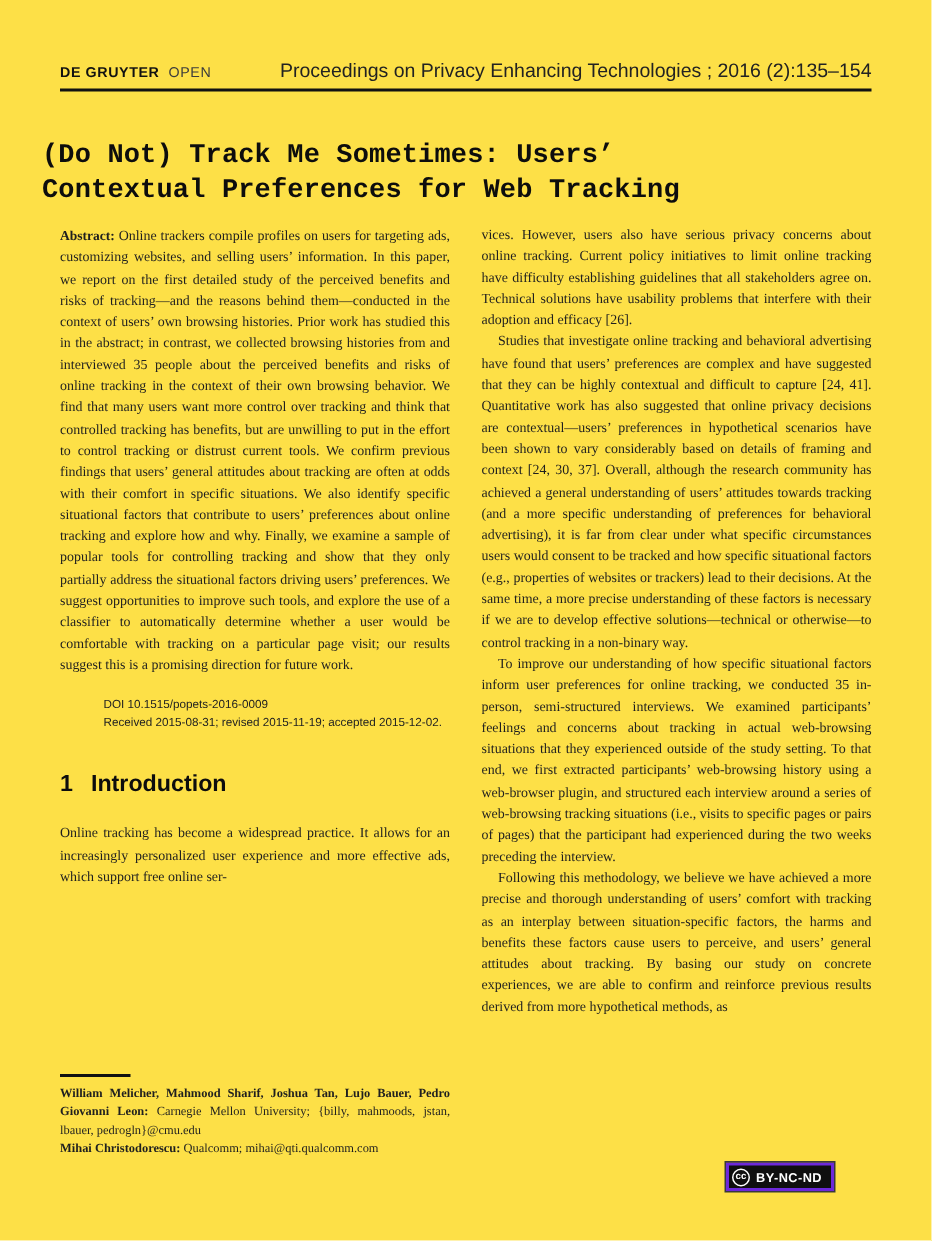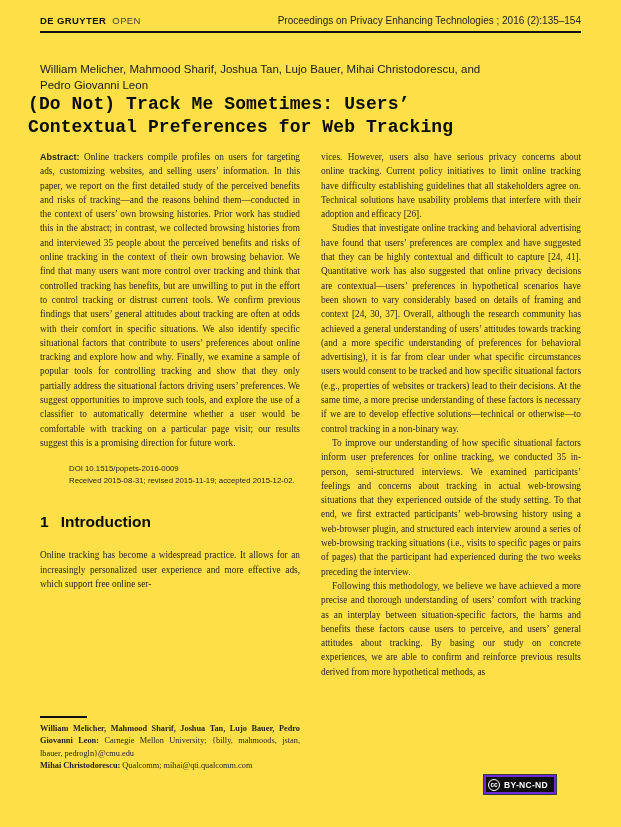--- a/index.html
+++ b/index.html
@@ -15,21 +15,21 @@
   .header{
     position:absolute;left:40px;top:15px;width:541px;
     display:flex;justify-content:space-between;align-items:flex-end;
     padding-bottom:5px;
     border-bottom:2px solid #111;
     font-family:"Liberation Sans", sans-serif;
   }
   .publisher{font-size:9.5px;letter-spacing:0.4px;color:#1a1a1a;}
   .publisher .bold{font-weight:bold;color:#111;}
   .publisher .light{font-weight:normal;color:#3c3c3c;margin-left:3px;}
-  .journal-ref{font-size:10px;color:#222;}
+  .journal-ref{font-size:13px;color:#222;margin-top:24px;}
   
   .authors{
     position:absolute;left:40px;top:62px;width:530px;
     font-family:"Liberation Sans", sans-serif;
     font-size:11.5px;line-height:15.5px;color:#1a1a1a;
   }
   .title{
     position:absolute;left:28px;top:93px;width:500px;
     font-family:Liberation Mono, monospace;
     font-weight:bold;font-size:18px;line-height:23px;color:#0d0d0d;
@@ -41,21 +41,21 @@
     display:flex;gap:21px;
   }
   .col{width:260px;}
   .col-left{display:flex;flex-direction:column;height:622px;}
   .col-right{overflow:hidden;}
   .body-text{
     font-size:9.3px;line-height:14.3px;text-align:justify;
     color:#1f1f1f;margin:0;
   }
   .body-text.indent{text-indent:11px;}
-  .lbl{font-family:Liberation Sans, sans-serif;font-weight:bold;font-size:9px;}
+  .lbl{font-family:Liberation Serif, serif;font-weight:bold;font-size:9px;}
   .keywords{margin-top:11px;}
   .meta-line{
     font-family:"Liberation Sans", sans-serif;
     font-size:7.8px;line-height:11.5px;color:#222;padding-left:29px;
   }
   .meta-doi{margin-top:13px;}
   .section-heading{
     margin-top:27px;
     font-family:"Liberation Sans", sans-serif;
     font-weight:bold;font-size:15.5px;color:#0d0d0d;
@@ -96,24 +96,20 @@
 <div class="page">
 
   <div class="header">
     <div class="publisher">
       <span class="bold">DE GRUYTER</span>
       <span class="light">OPEN</span>
     </div>
     <div class="journal-ref">Proceedings on Privacy Enhancing Technologies ; 2016 (2):135–154</div>
   </div>
 
-  <div class="authors">
-    <span>William Melicher, Mahmood Sharif, Joshua Tan, Lujo Bauer, Mihai Christodorescu, and</span><br>
-    <span>Pedro Giovanni Leon</span>
-  </div>
 
   <div class="title">(Do Not) Track Me Sometimes: Users’ Contextual Preferences for Web Tracking</div>
 
   <div class="columns">
 
     <div class="col col-left">
       <p class="body-text">
         <b class="lbl">Abstract:</b>
         <span>Online trackers compile profiles on users for targeting ads, customizing websites, and selling users’ information. In this paper, we report on the first detailed study of the perceived benefits and risks of tracking—and the reasons behind them—conducted in the context of users’ own browsing histories. Prior work has studied this in the abstract; in contrast, we collected browsing histories from and interviewed 35 people about the perceived benefits and risks of online tracking in the context of their own browsing behavior. We find that many users want more control over tracking and think that controlled tracking has benefits, but are unwilling to put in the effort to control tracking or distrust current tools. We confirm previous findings that users’ general attitudes about tracking are often at odds with their comfort in specific situations. We also identify specific situational factors that contribute to users’ preferences about online tracking and explore how and why. Finally, we examine a sample of popular tools for controlling tracking and show that they only partially address the situational factors driving users’ preferences. We suggest opportunities to improve such tools, and explore the use of a classifier to automatically determine whether a user would be comfortable with tracking on a particular page visit; our results suggest this is a promising direction for future work.</span>
       </p>

